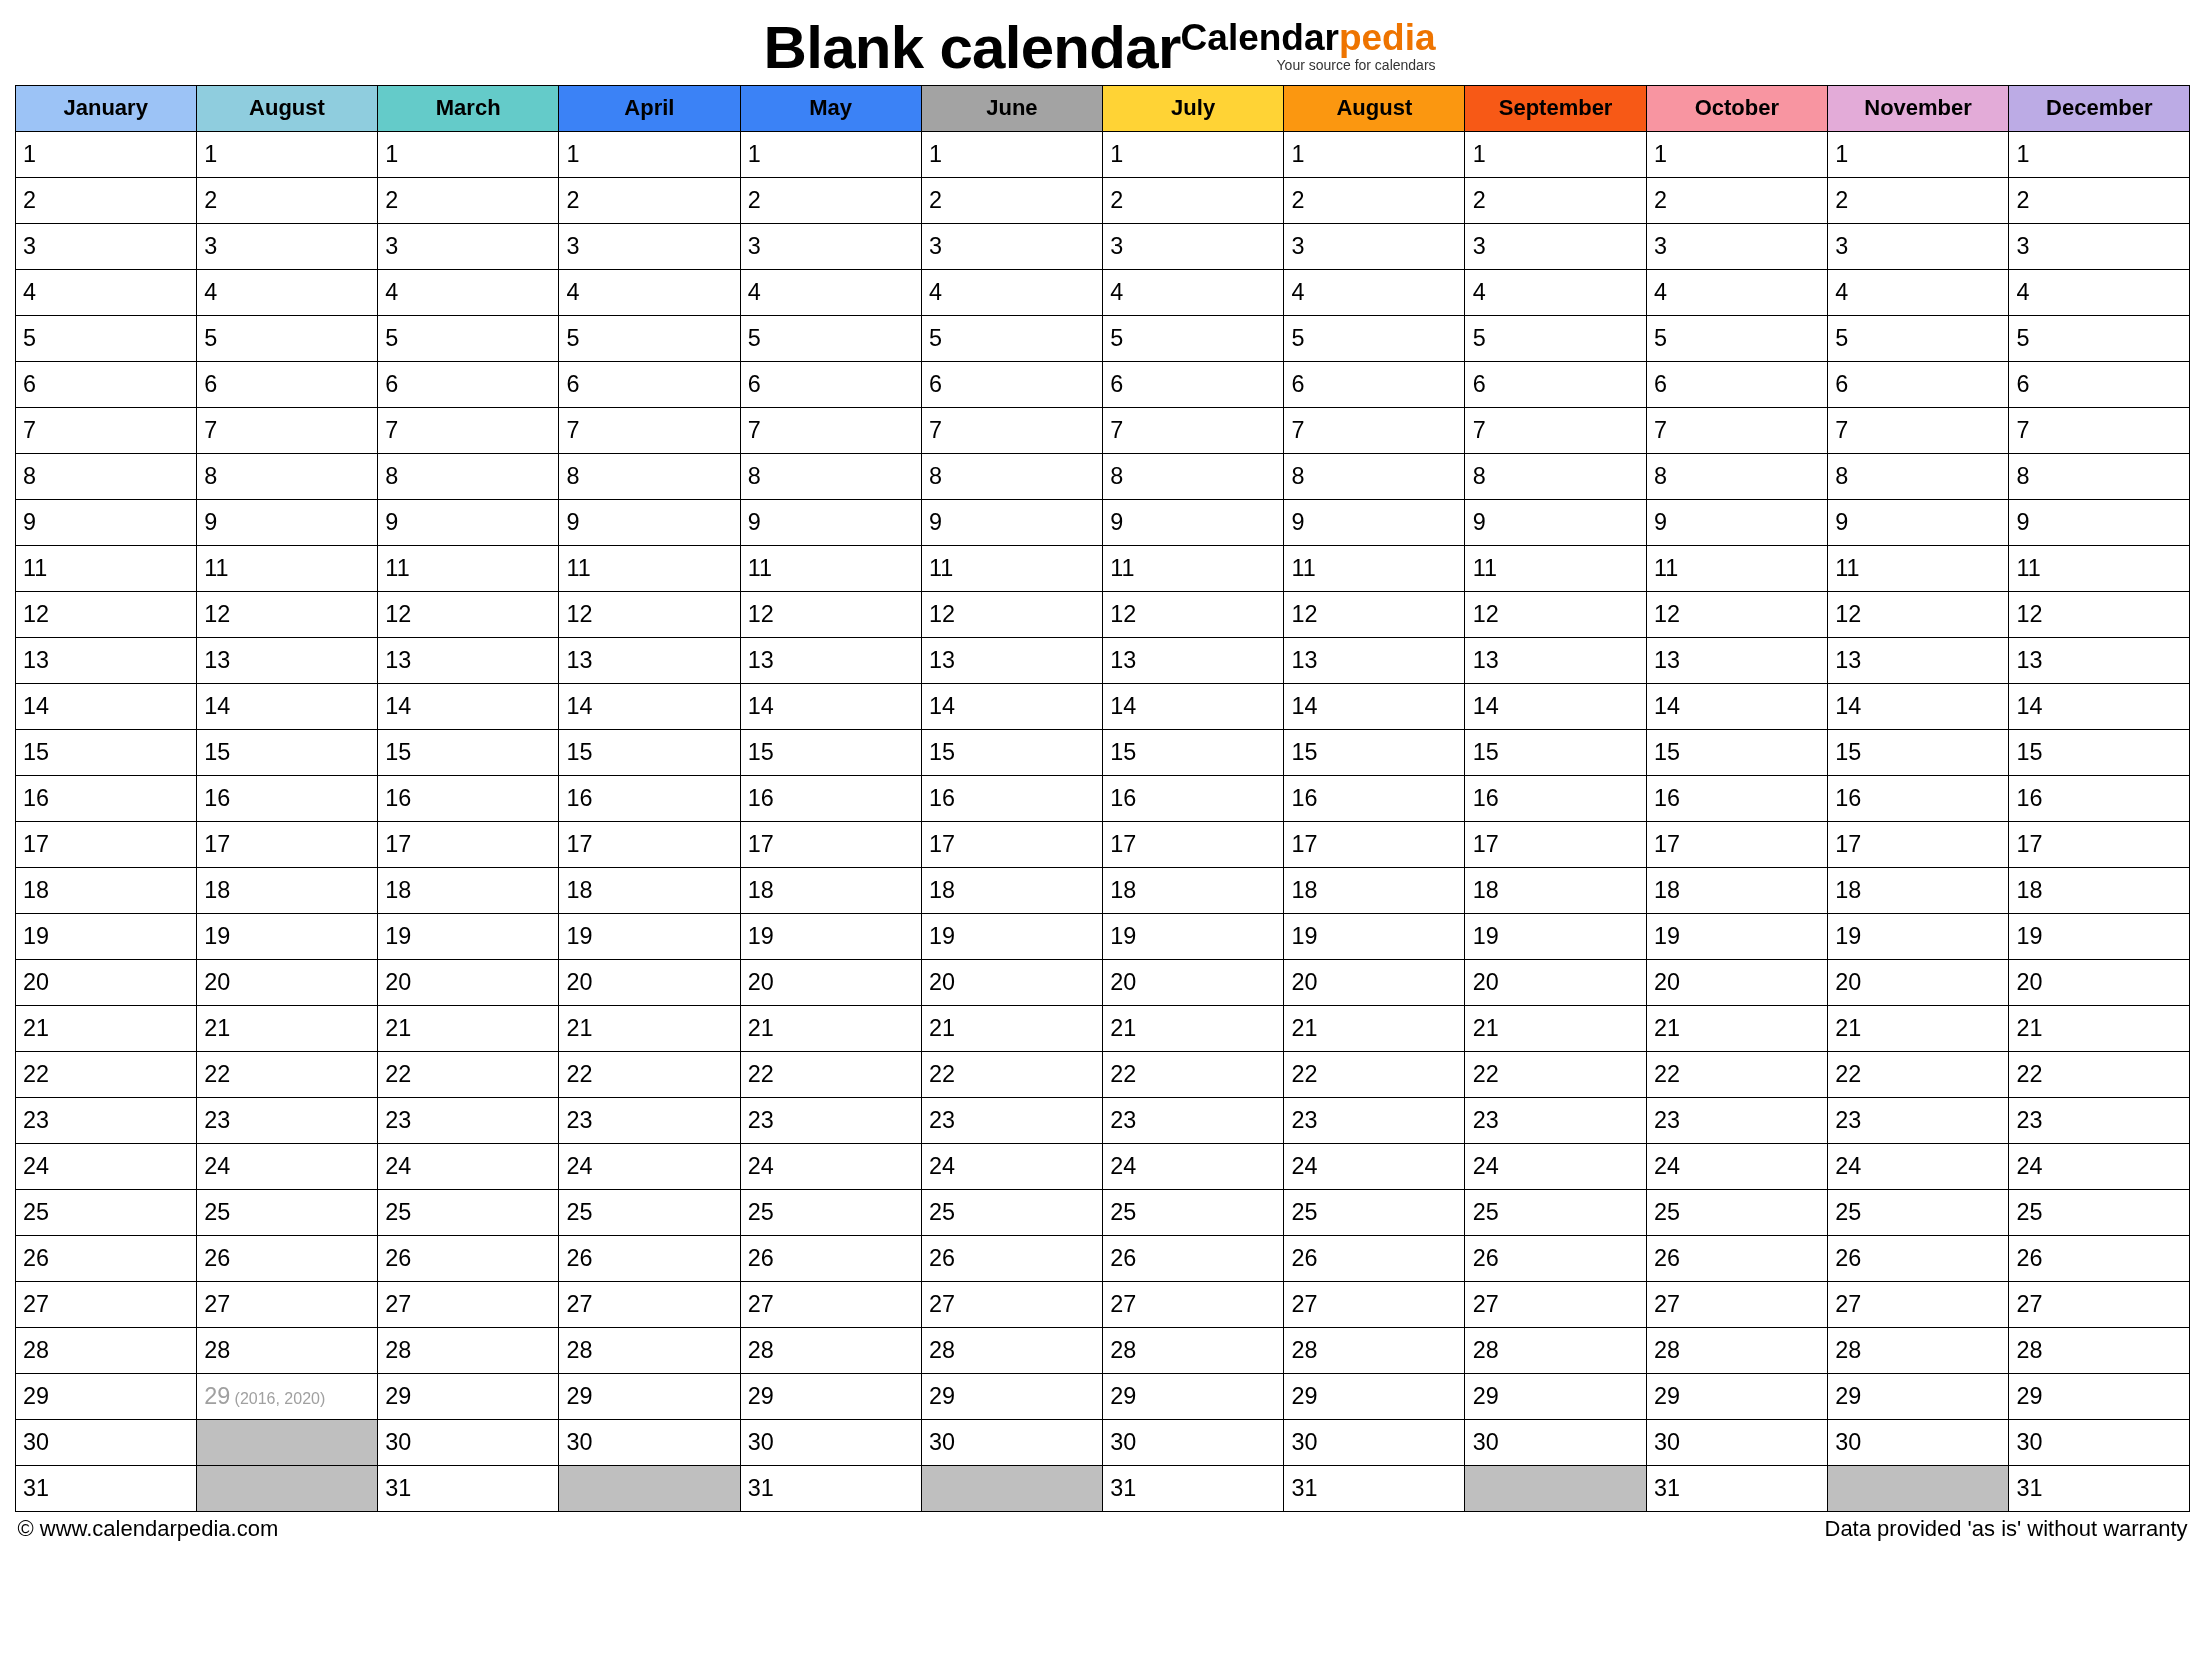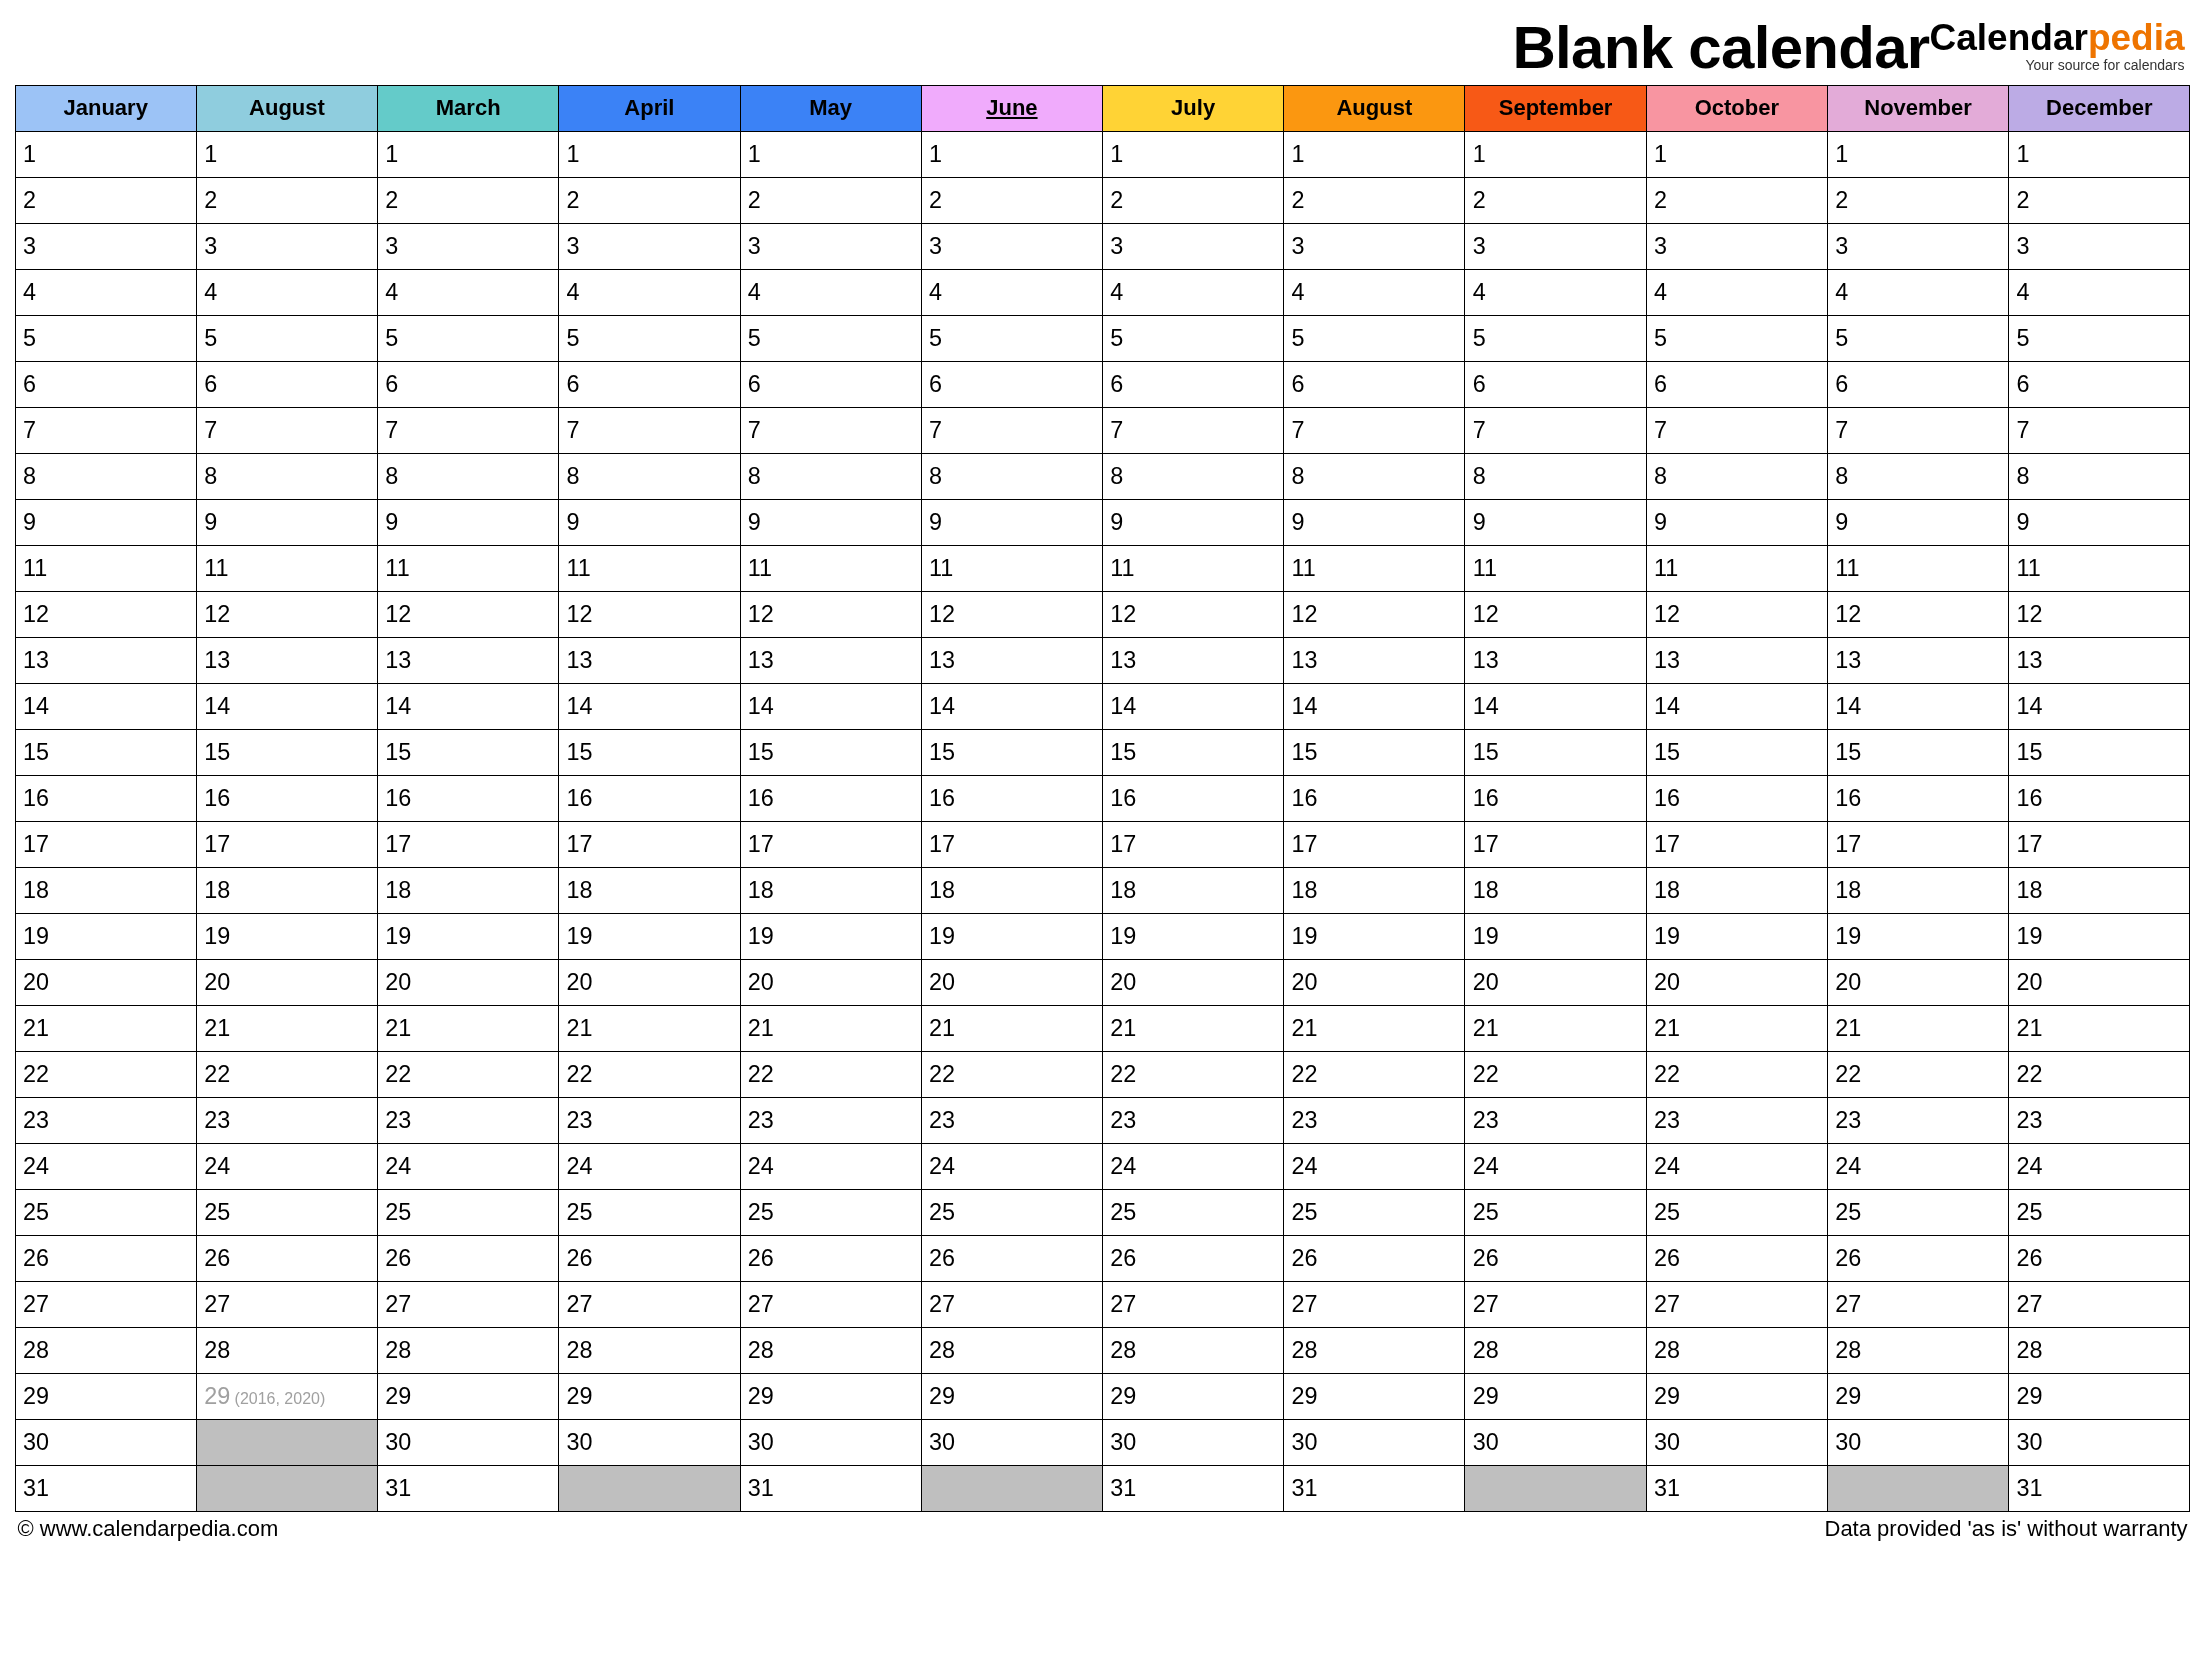--- a/index.html
+++ b/index.html
@@ -5,21 +5,21 @@
   * { box-sizing: border-box; margin: 0; padding: 0; }
   body {
     background: #fff;
     font-family: Arial, Helvetica, sans-serif;
     padding: 13px 14.6px 5.9px 14.6px;
     width: 2205px;
     height: 1660px;
   }
   .header-row {
     display: flex;
-    justify-content: flex-end;
+    justify-content: center;
     align-items: flex-start;
     margin-bottom: 2.9px;
   }
   .page-title {
     font-size: 60px;
     font-weight: bold;
     color: #000;
     font-family: Arial, Helvetica, sans-serif;
     letter-spacing: -0.7px;
   }
@@ -97,21 +97,21 @@
 </div>
 
 <table class="cal">
   <thead>
       <tr>
         <th style="background: rgb(156, 195, 246);">January</th>
         <th style="background: rgb(143, 205, 222);">August</th>
         <th style="background: rgb(100, 203, 201);">March</th>
         <th style="background: #3b82f6;">April</th>
         <th style="background: #3b82f6; margin-left: 40px;">May</th>
-        <th style="background: #f0abfc; text-decoration: underline;">June</th>
+        <th style="background: #a3a3a3;">June</th>
         <th style="background: rgb(255, 211, 53);">July</th>
         <th style="background: rgb(251, 151, 16);">August</th>
         <th style="background: rgb(247, 89, 22);">September</th>
         <th style="background: rgb(248, 149, 161);">October</th>
         <th style="background: rgb(227, 171, 216);">November</th>
         <th style="background: rgb(188, 171, 229);">December</th>
       </tr>
     </thead>
   <tbody>
       <tr>

